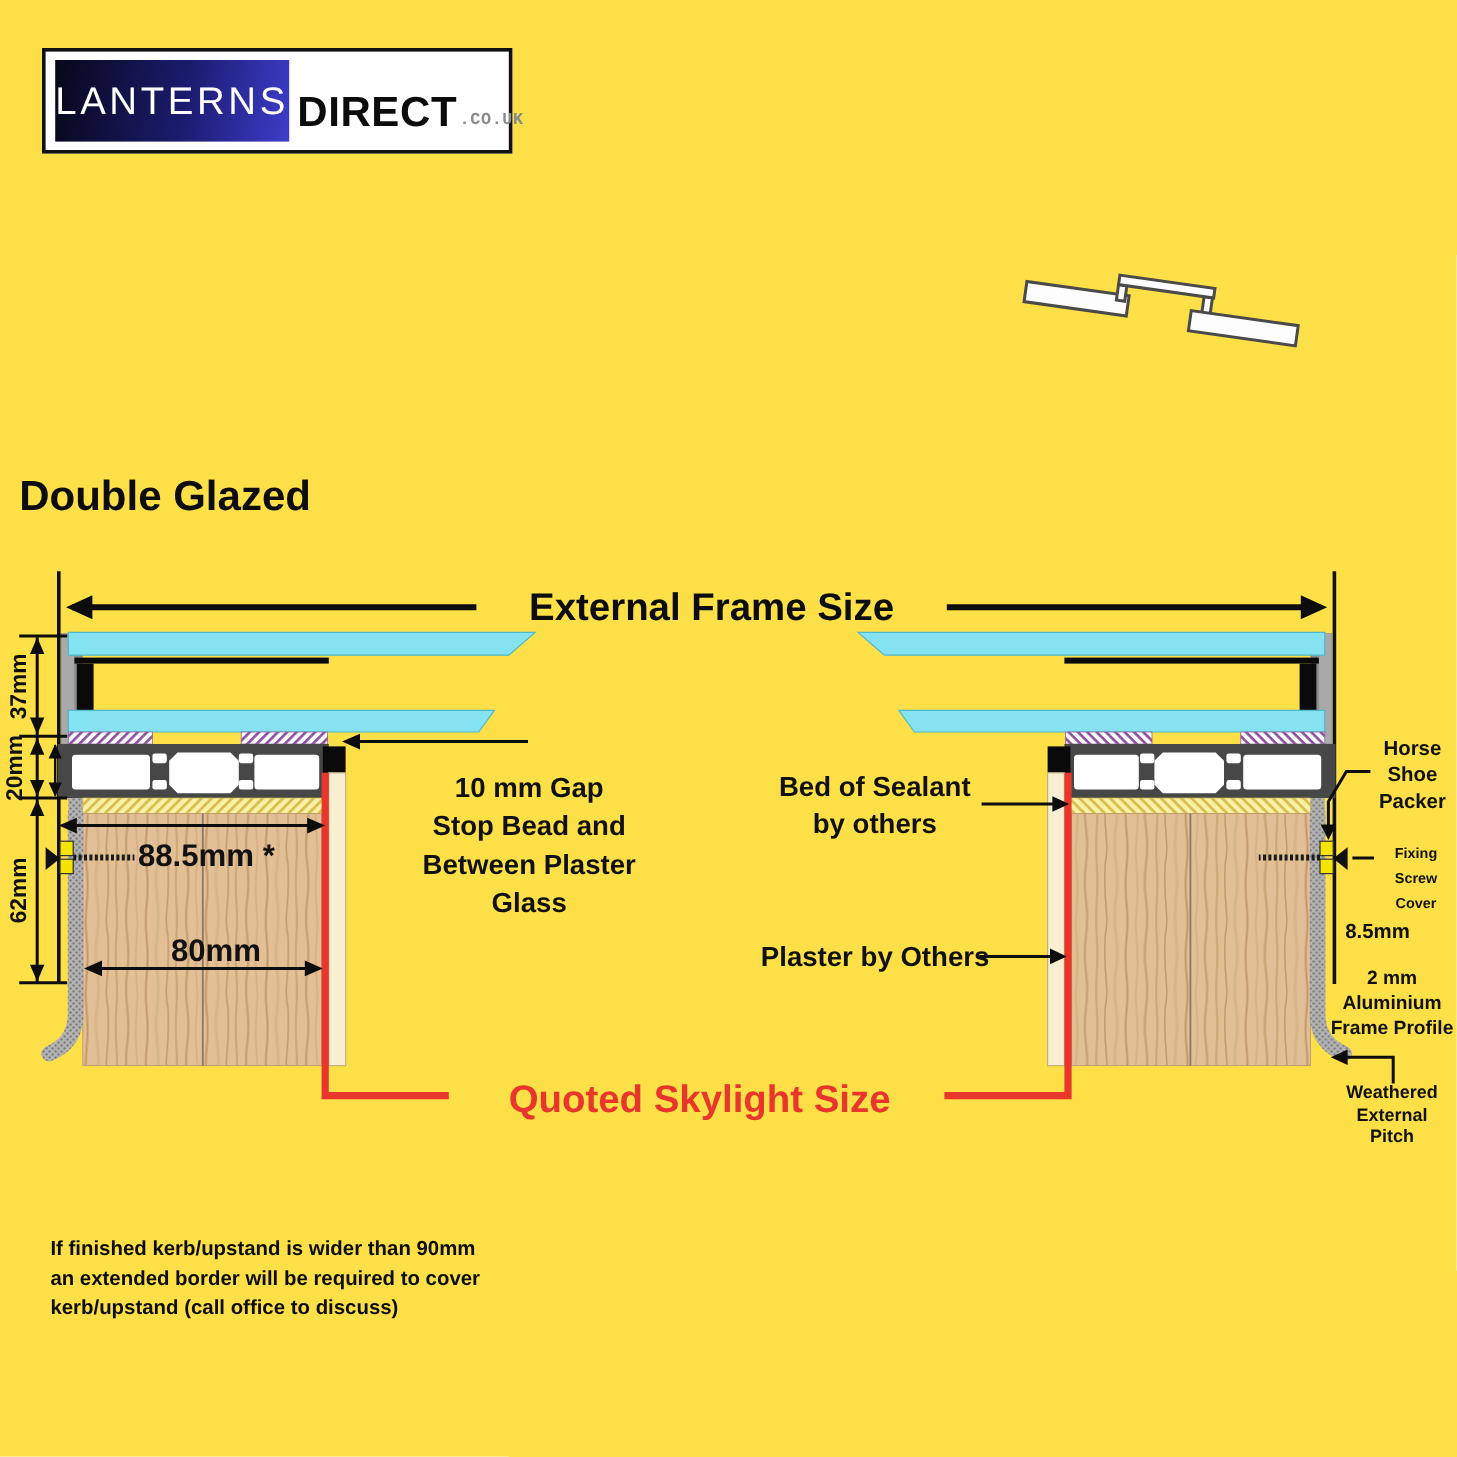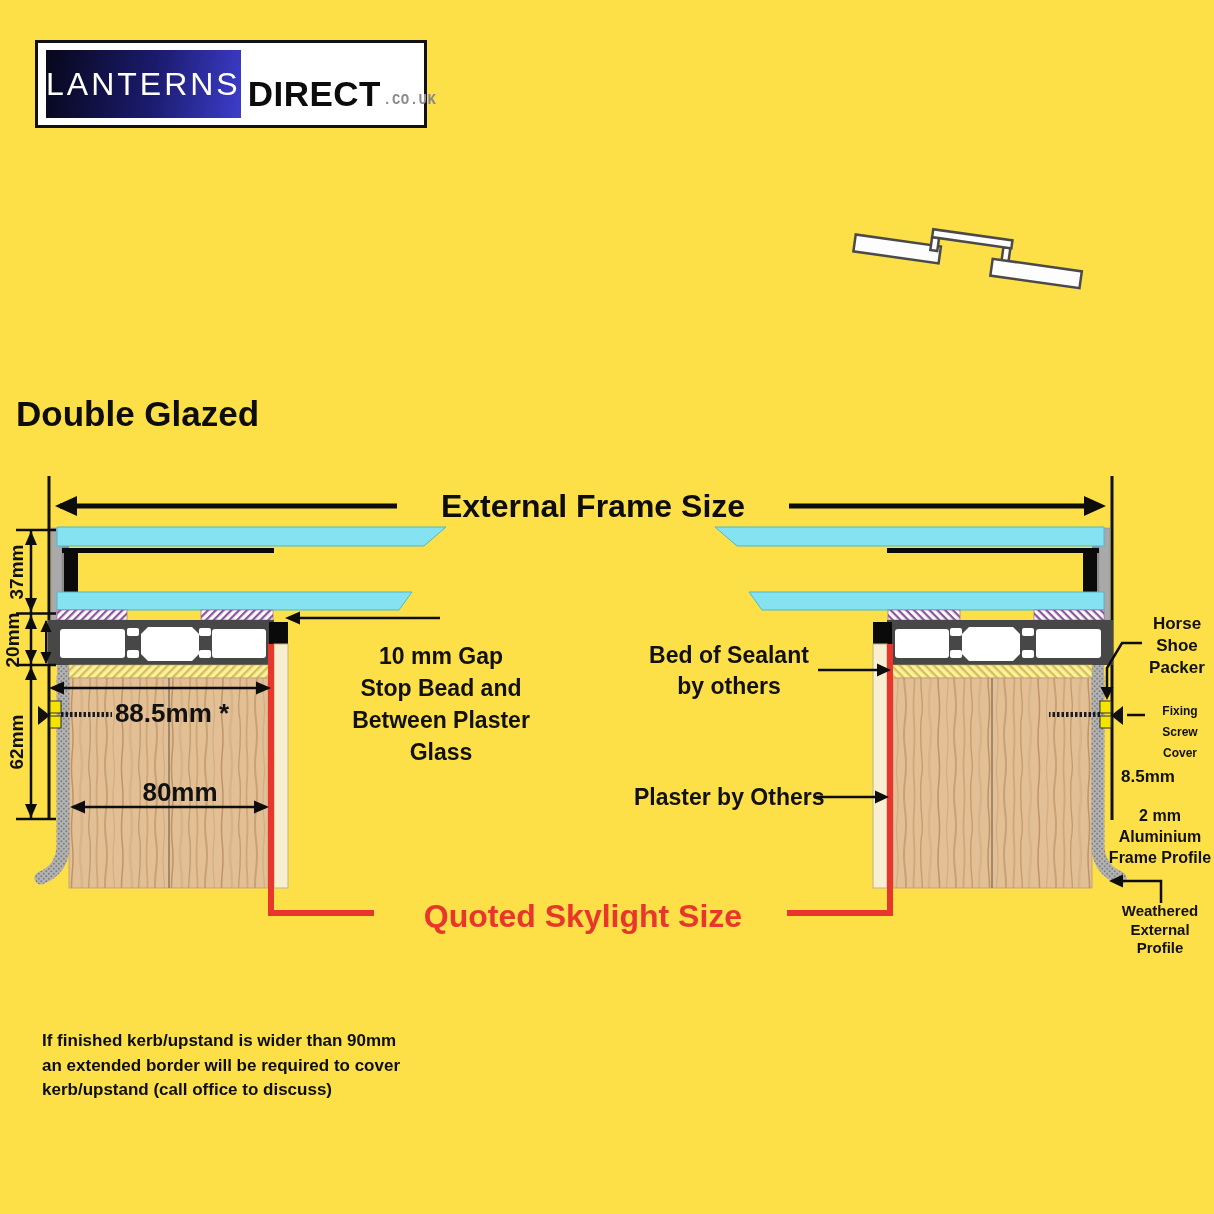--- a/index.html
+++ b/index.html
@@ -219,21 +219,21 @@
 
   <div class="lbl frameprofile center">
     <div>2 mm</div>
     <div>Aluminium</div>
     <div>Frame Profile</div>
   </div>
 
   <div class="lbl weathered center">
     <div>Weathered</div>
     <div>External</div>
-    <div>Profile</div>
+    <div>Pitch</div>
   </div>
 
   <div class="lbl quoted center red">Quoted Skylight Size</div>
 
   <div class="lbl footnote">
     <div>If finished kerb/upstand is wider than 90mm</div>
     <div>an extended border will be required to cover</div>
     <div>kerb/upstand (call office to discuss)</div>
   </div>
 

